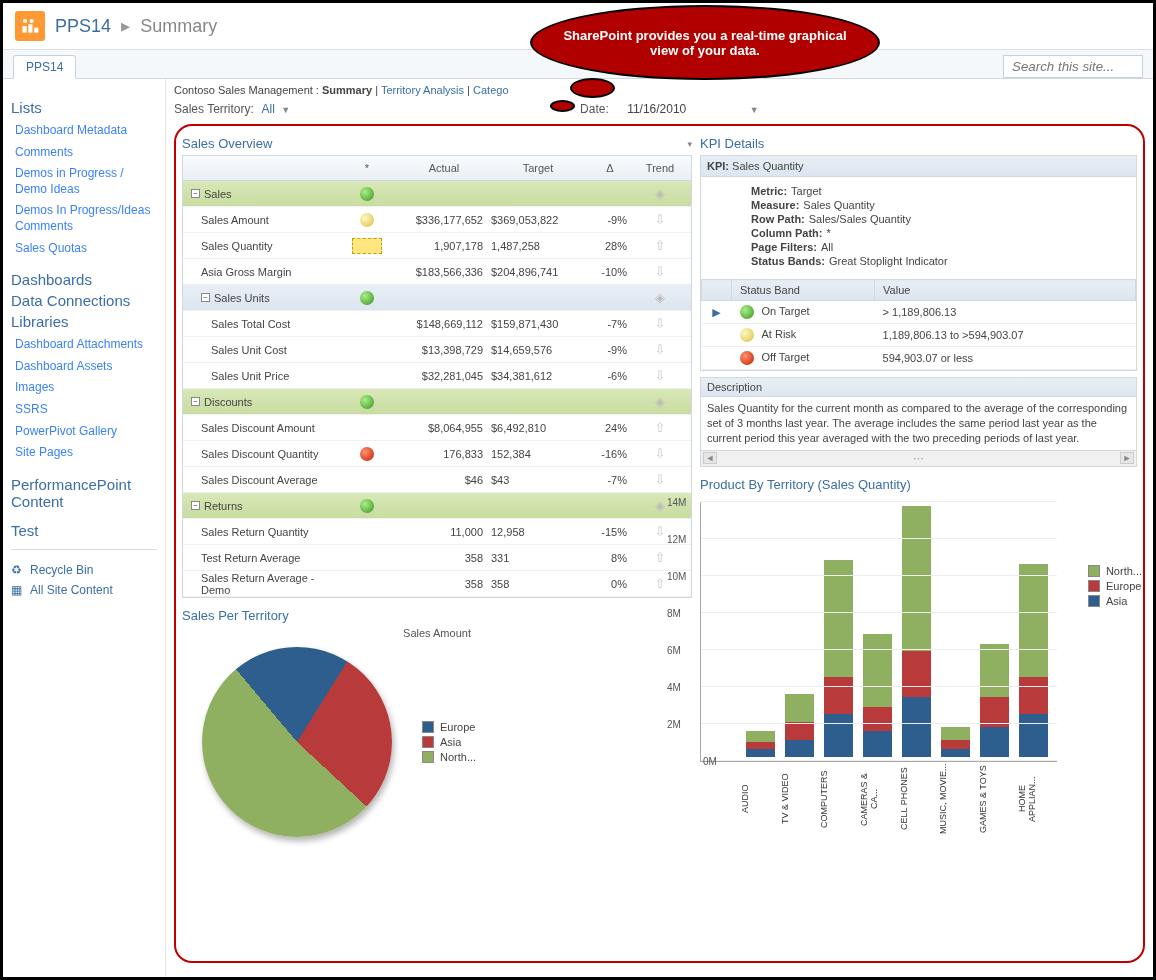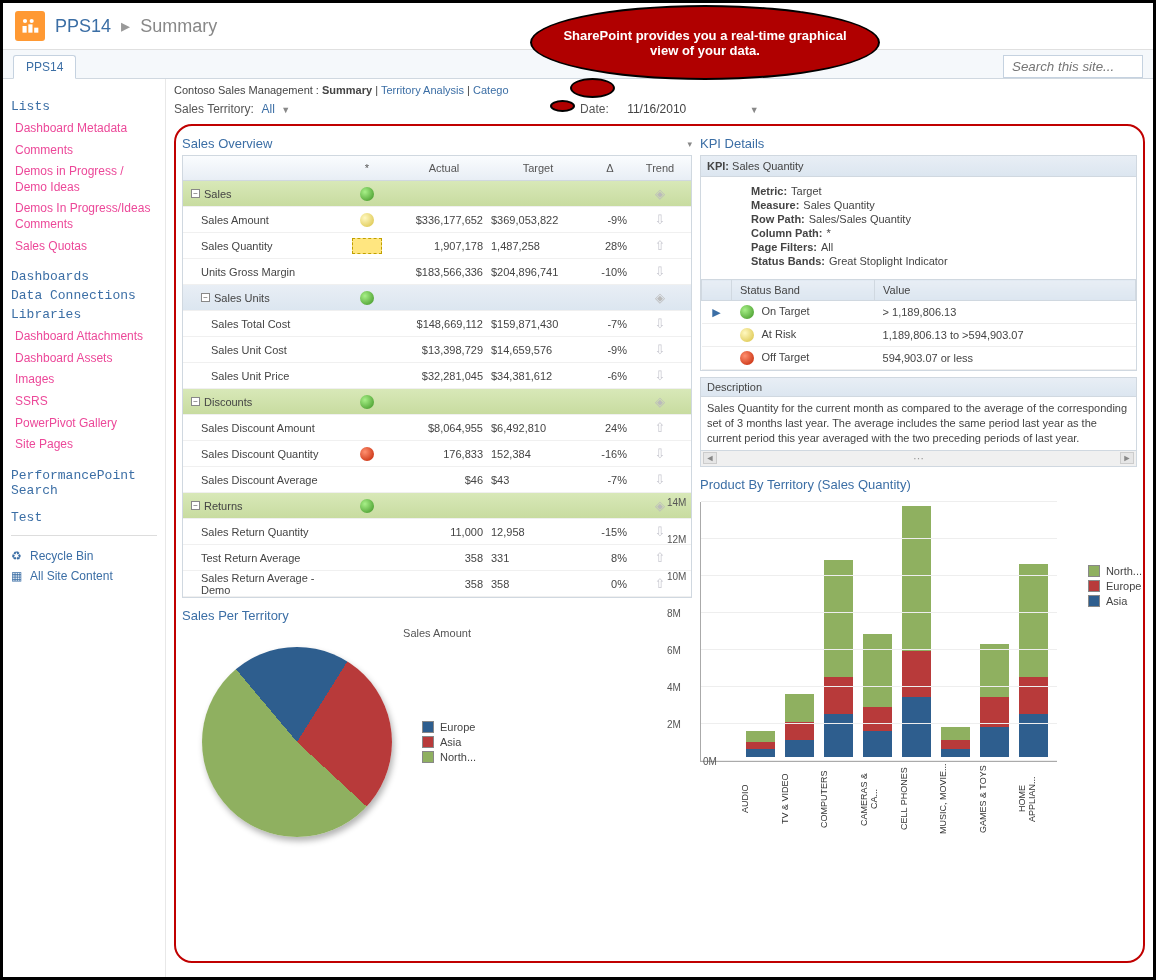--- a/index.html
+++ b/index.html
@@ -7,22 +7,22 @@
 .header { display: flex; align-items: center; padding: 8px 12px; border-bottom: 1px solid #e0e0e0; }
 .app-icon { width: 30px; height: 30px; background: #ff9933; border-radius: 3px; display: flex; align-items: center; justify-content: center; color: #fff; font-weight: bold; margin-right: 10px; }
 .app-icon svg { width: 20px; height: 20px; }
 .breadcrumb-top { font-size: 18px; color: #5b7c9e; }
 .breadcrumb-top .sep { color: #999; margin: 0 5px; }
 .tab-row { display: flex; justify-content: space-between; align-items: center; padding: 4px 10px 0 10px; background: #f5f8fb; border-bottom: 1px solid #d0d8e0; }
 .tab-btn { background: #fff; border: 1px solid #c5d2e0; border-bottom: 1px solid #fff; padding: 4px 12px; color: #3b6ea5; border-radius: 3px 3px 0 0; font-size: 12px; position: relative; top: 1px; }
 .search-box { border: 1px solid #c5d2e0; padding: 3px 8px; color: #999; font-style: italic; background: #fff; width: 140px; }
 .layout { display: flex; height: calc(100% - 75px); }
 .sidebar { width: 163px; padding: 8px; border-right: 1px solid #e8e8e8; flex-shrink: 0; }
-.sidebar-section { color: #3b6ea5; font-size: 13px; margin: 12px 0 4px 0; display: block; font-family: Liberation Mono, monospace; }
-.sidebar-item { color: #ec4899; padding: 3px 0 3px 4px; display: block; font-size: 12px; line-height: 1.3; }
+.sidebar-section { color: #3b6ea5; font-size: 15px; margin: 12px 0 4px 0; display: block; }
+.sidebar-item { color: #3b82f6; padding: 3px 0 3px 4px; display: block; font-size: 12px; line-height: 1.3; }
 .sidebar-divider { border-top: 1px solid #ddd; margin: 10px 0; }
 .sidebar-util { display: flex; align-items: center; color: #3b6ea5; padding: 3px 0; cursor: pointer; }
 .sidebar-util .ico { width: 14px; height: 14px; margin-right: 5px; display: inline-block; }
 .content { flex: 1; padding: 5px 8px; overflow: hidden; position: relative; }
 .crumbs { font-size: 11px; color: #444; margin-bottom: 6px; }
 .crumbs a { color: #3b6ea5; }
 .filters { display: flex; gap: 50px; margin-bottom: 8px; font-size: 12px; }
 .filter-lbl { color: #555; margin-right: 5px; }
 .filter-val { color: #3b6ea5; }
 .dashboard-area { border: 2px solid #c00000; border-radius: 18px; padding: 6px; display: flex; gap: 8px; height: calc(100% - 50px); }
@@ -124,21 +124,21 @@
     <span class="sidebar-item">Sales Quotas</span>
     <span class="sidebar-section">Dashboards</span>
     <span class="sidebar-section" style="margin-top:4px">Data Connections</span>
     <span class="sidebar-section" style="margin-top:4px">Libraries</span>
     <span class="sidebar-item">Dashboard Attachments</span>
     <span class="sidebar-item">Dashboard Assets</span>
     <span class="sidebar-item">Images</span>
     <span class="sidebar-item">SSRS</span>
     <span class="sidebar-item">PowerPivot Gallery</span>
     <span class="sidebar-item">Site Pages</span>
-    <span class="sidebar-section">PerformancePoint Search</span>
+    <span class="sidebar-section">PerformancePoint Content</span>
     <span class="sidebar-section" style="margin-top:12px">Test</span>
     <div class="sidebar-divider"></div>
     <div class="sidebar-util">
       <span class="ico">♻</span>
       <span>Recycle Bin</span>
     </div>
     <div class="sidebar-util">
       <span class="ico">▦</span>
       <span>All Site Content</span>
     </div>
@@ -206,21 +206,21 @@
                   <span>Sales Quantity</span>
                 </div>
                 <div class="sc-status"><span class="indicator ind-diamond"></span></div>
                 <div class="sc-actual">1,907,178</div>
                 <div class="sc-target">1,487,258</div>
                 <div class="sc-delta">28%</div>
                 <div class="sc-trend"><span class="trend-arrow" style="color: rgb(200, 200, 208);">⇧</span></div>
               </div>
               <div class="sc-row">
                 <div class="label indent1">
-                  <span>Units Gross Margin</span>
+                  <span>Asia Gross Margin</span>
                 </div>
                 <div class="sc-status"></div>
                 <div class="sc-actual">$183,566,336</div>
                 <div class="sc-target">$204,896,741</div>
                 <div class="sc-delta">-10%</div>
                 <div class="sc-trend"><span class="trend-arrow" style="color: rgb(200, 200, 208);">⇩</span></div>
               </div>
               <div class="sc-row subgroup">
                 <div class="label indent1">
                   <span class="exp-icon">−</span>

